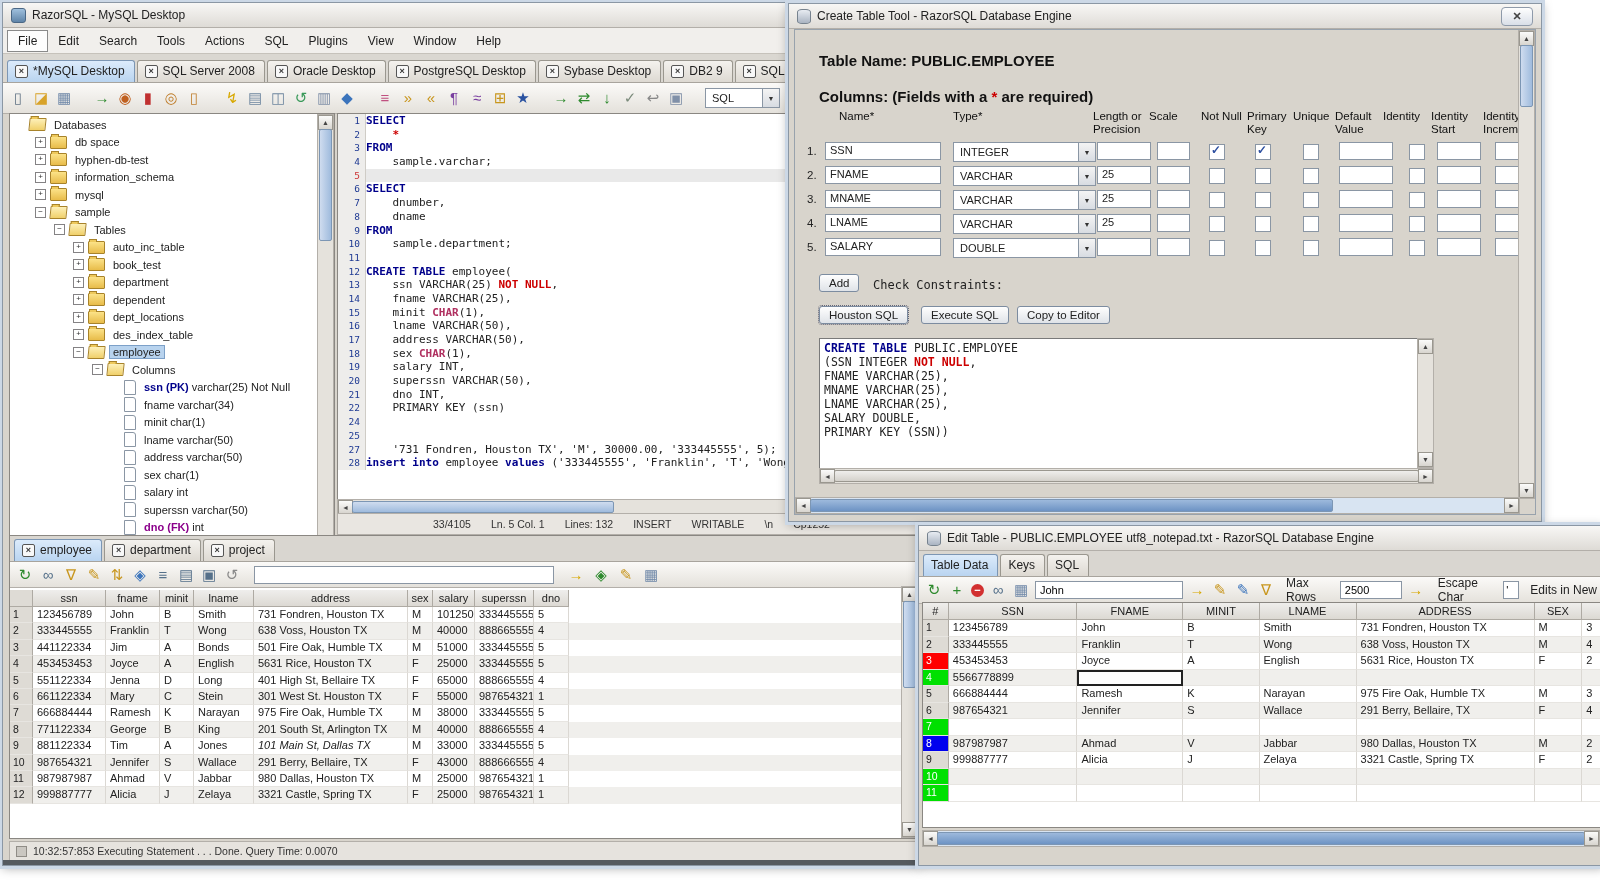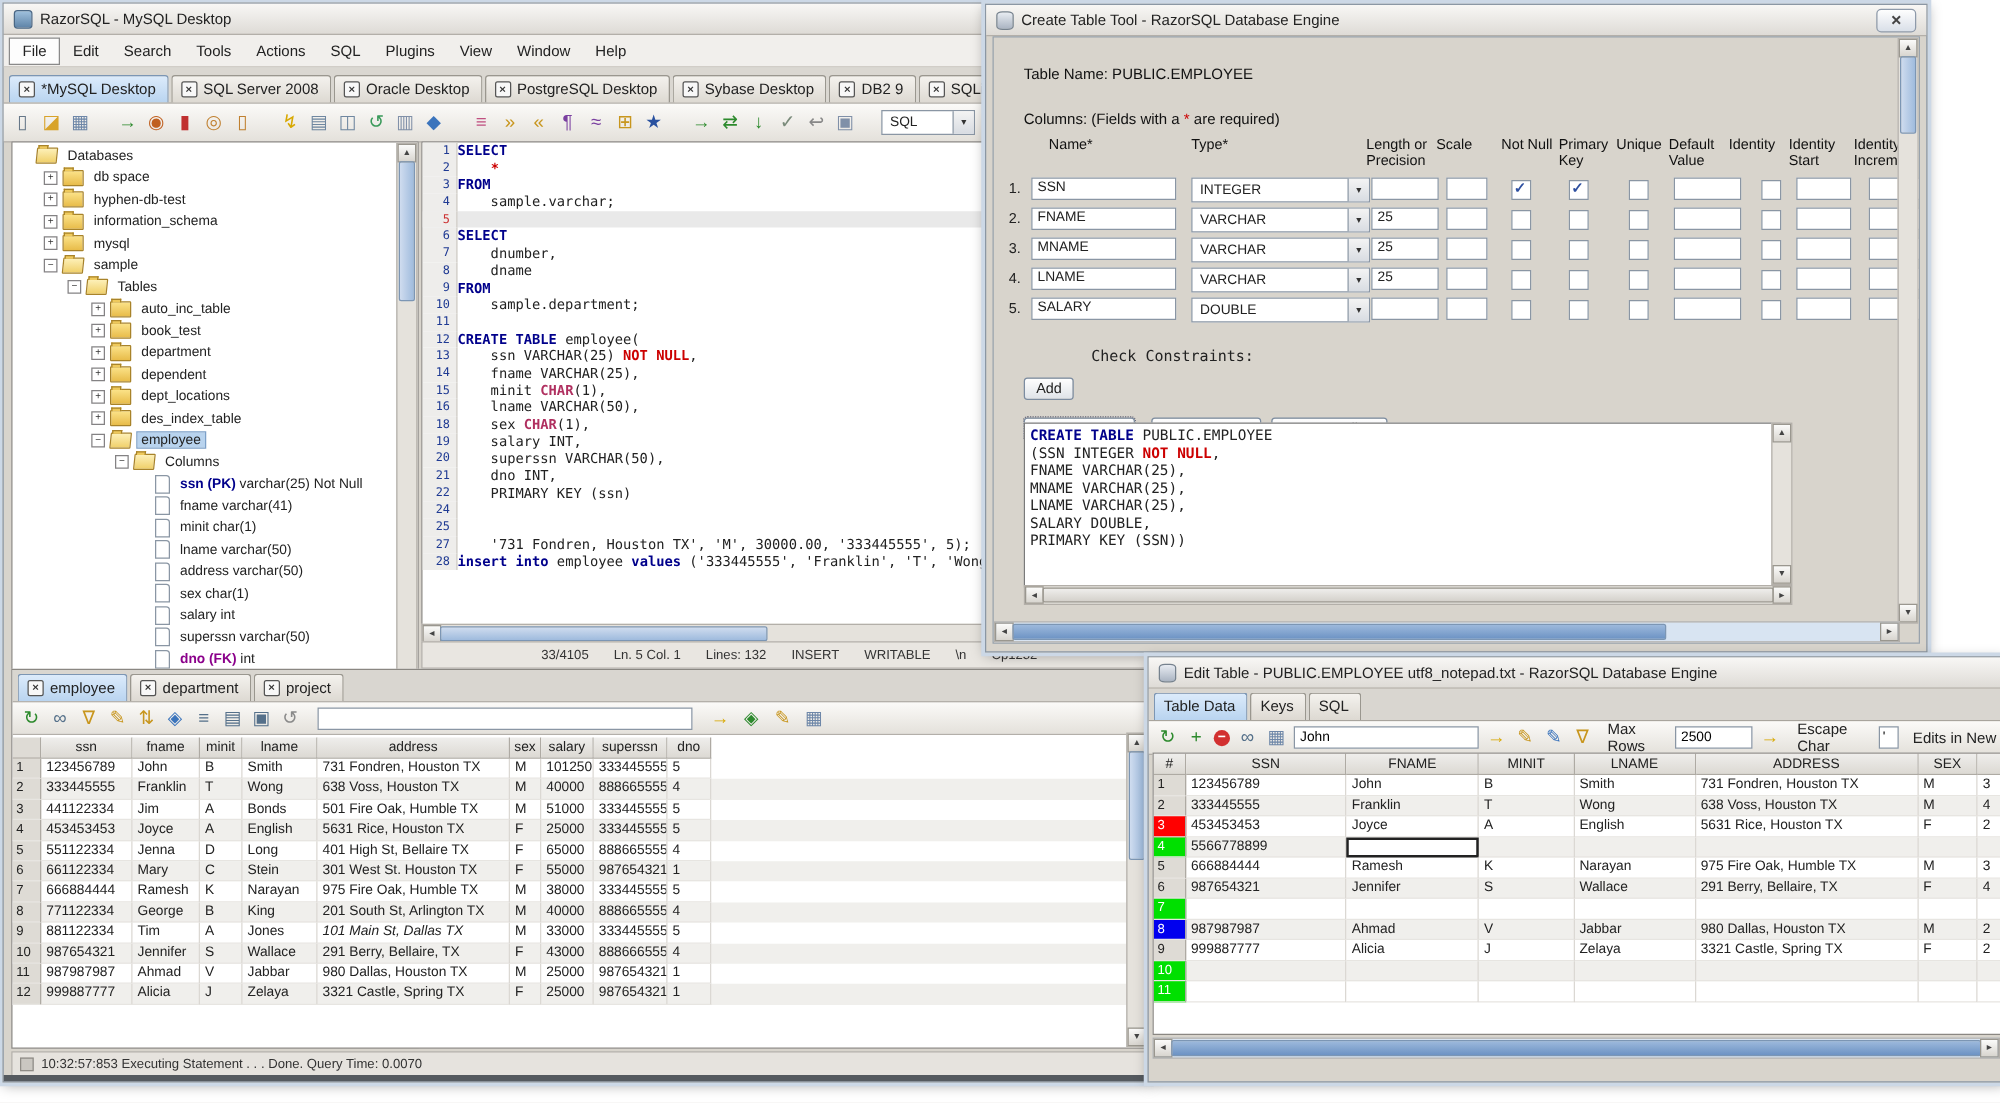--- a/index.html
+++ b/index.html
@@ -76,26 +76,26 @@
     padding:1px 4px;overflow:hidden;white-space:nowrap;}
   .rnum{background:#dedbd5;border-right:1px solid #aeaaa3;font-size:10.5px;padding:1px 3px;}
   .alt{background:#f0efec;}
   .statusbar{position:absolute;display:flex;align-items:center;gap:6px;background:#e6e3de;border:1px solid #b3afa9;
     font-size:10.5px;color:#333;padding:0 6px;}
   .sicon{width:9px;height:9px;background:#cac7c1;border:1px solid #8f8c86;}
   
   .tf{box-sizing:border-box;background:#fff;border:1px solid #8a96a4;height:18px;font-size:11px;
     font-family:"Liberation Sans",sans-serif;padding:1px 4px;overflow:hidden;white-space:nowrap;}
   .btn{display:inline-flex;align-items:center;justify-content:center;border:1px solid #7c8ca0;border-radius:3px;
-    background:linear-gradient(#fefefe,#dfe3e8);font-size:11.5px;color:#222;padding:2px 9px;margin-top:28px;}
+    background:linear-gradient(#fefefe,#dfe3e8);font-size:11.5px;color:#222;padding:2px 9px;}
   .cb{position:absolute;width:14px;height:14px;background:#fff;border:1px solid #8a96a4;}
   .cb.on::after{content:"✓";position:absolute;left:1px;top:-2px;color:#2d4fa0;font-size:12px;font-weight:bold;}
   
   #ct-body{position:absolute;left:5px;top:25px;right:5px;bottom:6px;border:1px solid #98a2ac;background:#d8d4cc;overflow:hidden;}
-  .ct-label{position:absolute;font-size:12px;color:#111;}
+  .ct-label{position:absolute;font-size:15px;color:#111;font-weight:bold;}
   .cth{position:absolute;font-size:11.5px;white-space:pre-line;line-height:13px;color:#111;}
   .ctrow{position:absolute;left:0;height:20px;width:100%;}
   .ctrow .rn{position:absolute;left:12px;top:3px;font-size:11.5px;}
   .sqlbox{position:absolute;background:#fff;border:1px solid #7a7a7a;overflow:hidden;padding:2px 4px;}
   .sline{font-family:"DejaVu Sans Mono",monospace;font-size:11.5px;line-height:14px;white-space:pre;}
   .monolabel{font-family:"DejaVu Sans Mono",monospace;font-size:12px;}
   
   .etabs{height:23px;display:flex;align-items:flex-end;background:#d9d6d0;border-bottom:1px solid #a8a49d;padding:2px 4px 0 4px;gap:2px;}
   .redcircle{width:13px;height:13px;border-radius:50%;background:#d23030;color:#fff;font-weight:bold;font-size:11px;
     line-height:12px;text-align:center;flex:0 0 auto;}
@@ -276,21 +276,21 @@
             <span style="padding: 0px 3px;">Columns</span>
           </div>
           <div class="trow" style="padding-left: 101px;">
             <span class="expsp"></span>
             <span class="doc"></span>
             <span style="padding: 0px 3px;"><span class="pk">ssn (PK)</span><span class="pln"> varchar(25) Not Null</span></span>
           </div>
           <div class="trow" style="padding-left: 101px;">
             <span class="expsp"></span>
             <span class="doc"></span>
-            <span style="padding: 0px 3px;">fname varchar(41)</span>
+            <span style="padding: 0px 3px;">fname varchar(34)</span>
           </div>
           <div class="trow" style="padding-left: 101px;">
             <span class="expsp"></span>
             <span class="doc"></span>
             <span style="padding: 0px 3px;">minit char(1)</span>
           </div>
           <div class="trow" style="padding-left: 101px;">
             <span class="expsp"></span>
             <span class="doc"></span>
             <span style="padding: 0px 3px;">lname varchar(50)</span>
@@ -428,20 +428,21 @@
         <div class="eline"><span class="lnum">7</span><span><span class="pln">    dnumber,</span></span></div>
         <div class="eline"><span class="lnum">8</span><span><span class="pln">    dname</span></span></div>
         <div class="eline"><span class="lnum">9</span><span><span class="kw">FROM</span></span></div>
         <div class="eline"><span class="lnum">10</span><span><span class="pln">    sample.department;</span></span></div>
         <div class="eline"><span class="lnum">11</span><span></span></div>
         <div class="eline"><span class="lnum">12</span><span><span class="kw">CREATE TABLE</span><span class="pln"> employee(</span></span></div>
         <div class="eline"><span class="lnum">13</span><span><span class="pln">    ssn VARCHAR(25) </span><span class="red">NOT NULL</span><span class="pln">,</span></span></div>
         <div class="eline"><span class="lnum">14</span><span><span class="pln">    fname VARCHAR(25),</span></span></div>
         <div class="eline"><span class="lnum">15</span><span><span class="pln">    minit </span><span class="typ">CHAR</span><span class="pln">(1),</span></span></div>
         <div class="eline"><span class="lnum">16</span><span><span class="pln">    lname VARCHAR(50),</span></span></div>
+        <div class="eline"><span class="lnum">17</span><span><span class="pln">    address VARCHAR(50),</span></span></div>
         <div class="eline"><span class="lnum">18</span><span><span class="pln">    sex </span><span class="typ">CHAR</span><span class="pln">(1),</span></span></div>
         <div class="eline"><span class="lnum">19</span><span><span class="pln">    salary INT,</span></span></div>
         <div class="eline"><span class="lnum">20</span><span><span class="pln">    superssn VARCHAR(50),</span></span></div>
         <div class="eline"><span class="lnum">21</span><span><span class="pln">    dno INT,</span></span></div>
         <div class="eline"><span class="lnum">22</span><span><span class="pln">    PRIMARY KEY (ssn)</span></span></div>
         <div class="eline"><span class="lnum">24</span><span></span></div>
         <div class="eline"><span class="lnum">25</span><span></span></div>
         <div class="eline"><span class="lnum">27</span><span><span class="pln">    '731 Fondren, Houston TX', 'M', 30000.00, '333445555', 5);</span></span></div>
         <div class="eline"><span class="lnum">28</span><span><span class="kw">insert into</span><span class="pln"> employee </span><span class="kw">values</span><span class="pln"> ('333445555', 'Franklin', 'T', 'Wong</span></span></div>
       </div>

